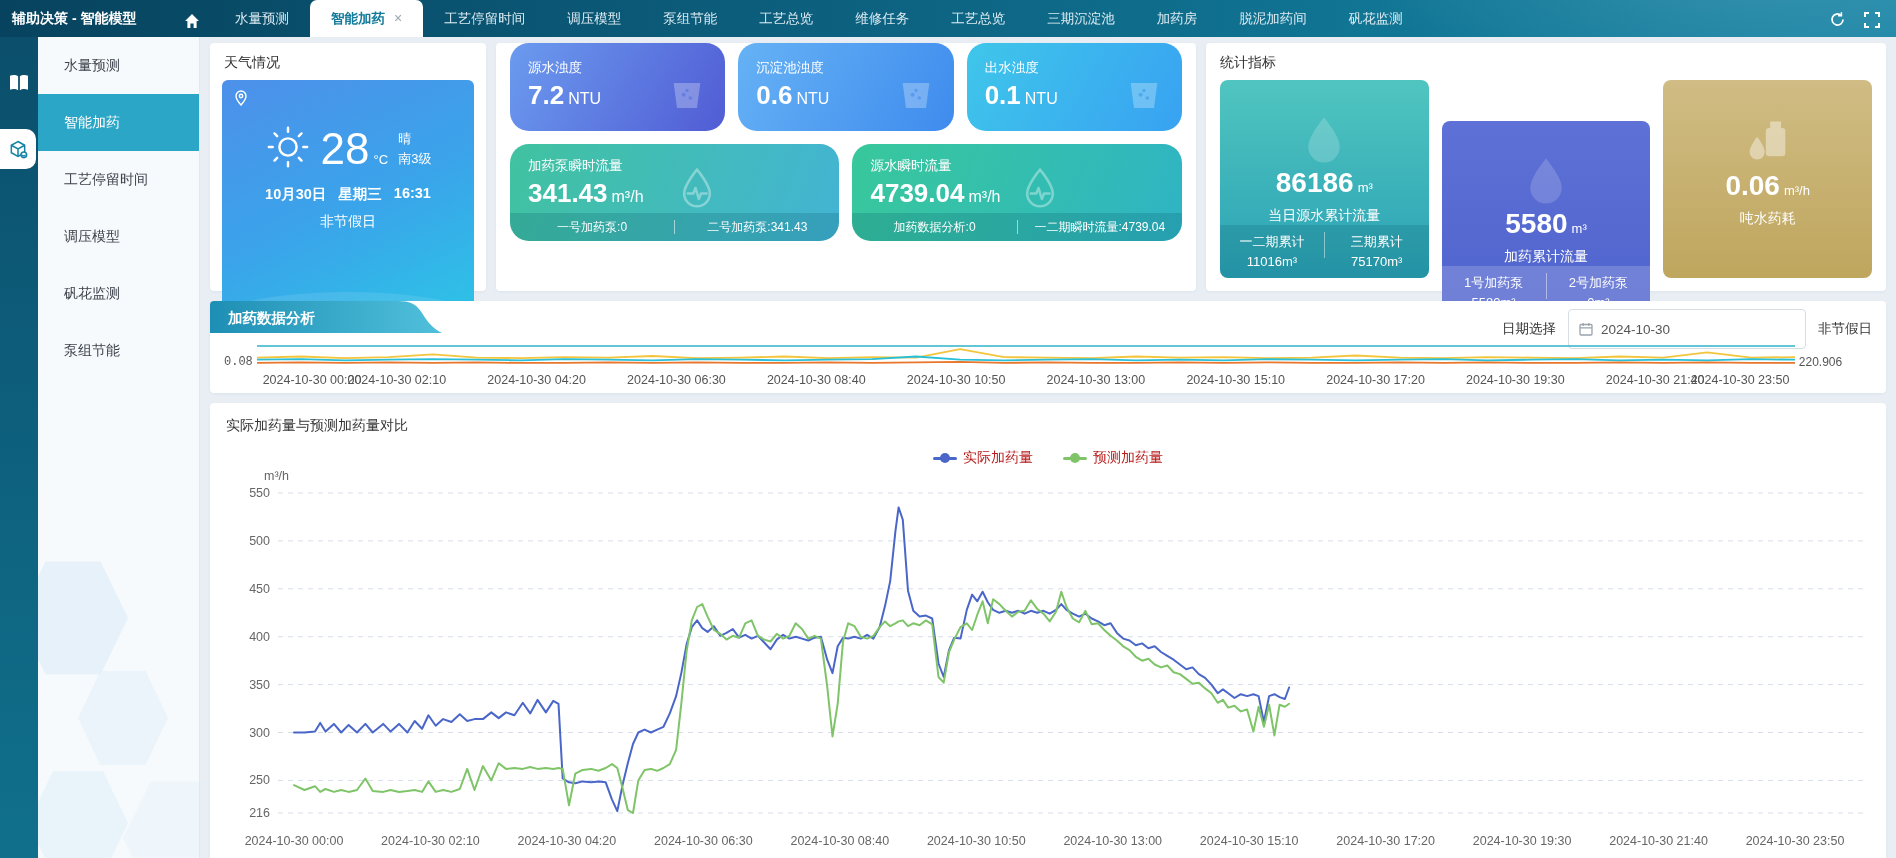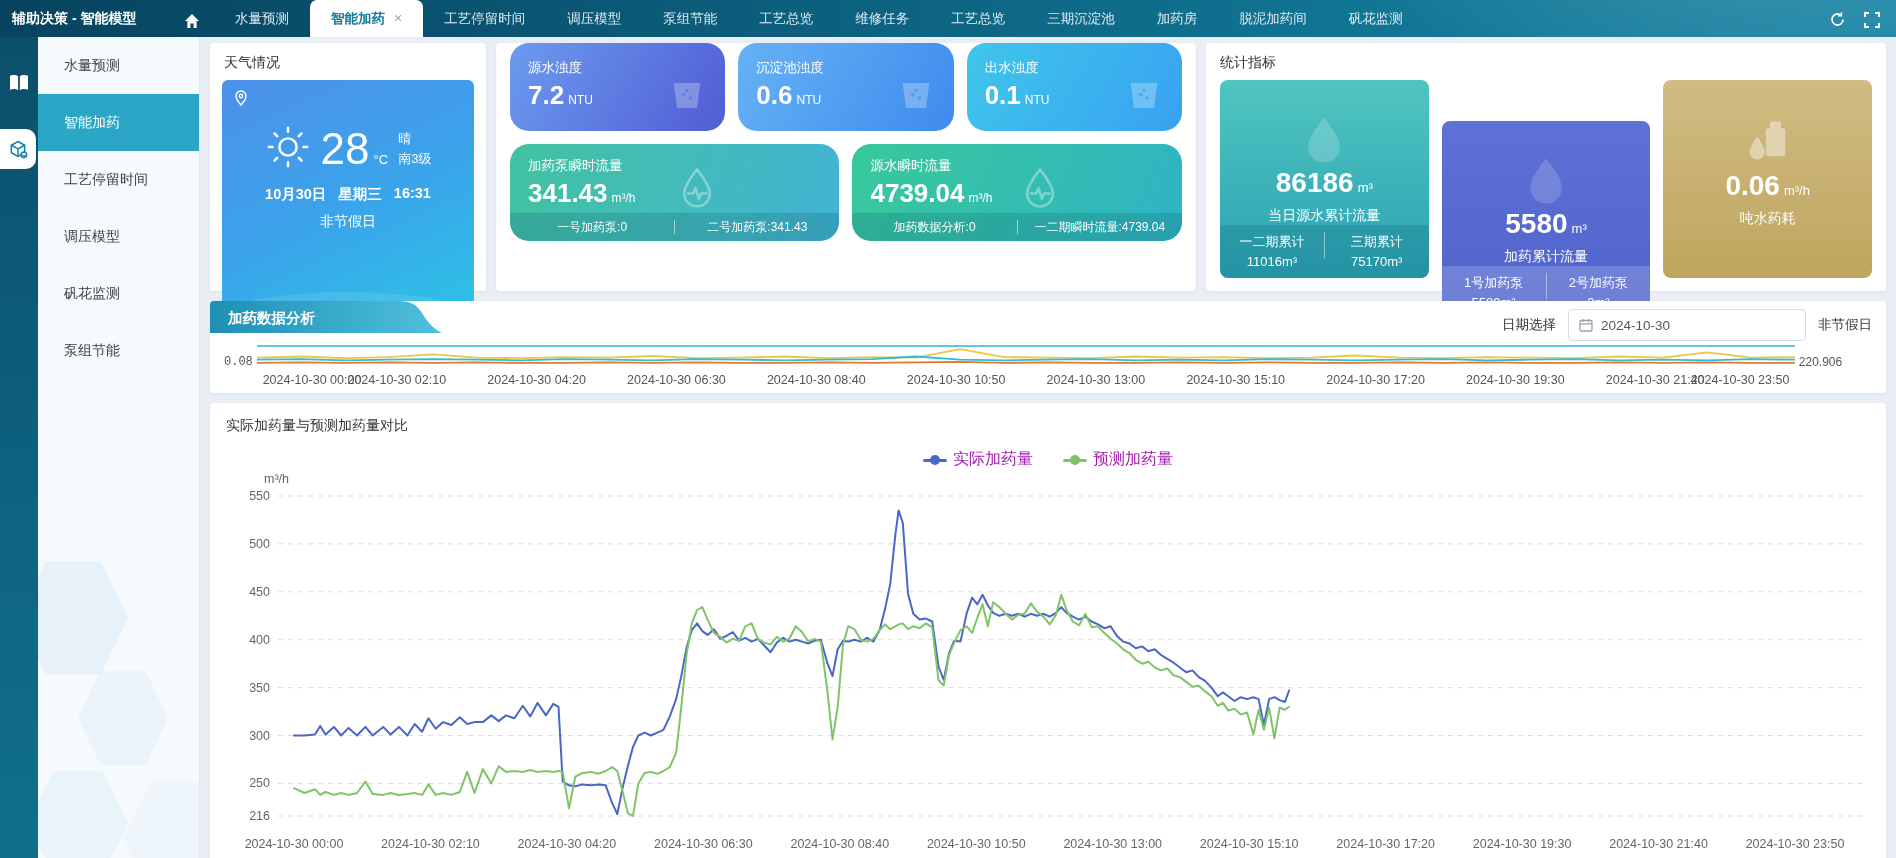--- a/index.html
+++ b/index.html
@@ -52,21 +52,21 @@
   .holiday { margin-top:9px; font-size:14px; position:relative; z-index:1; }
 
   
   .instant-card { width:700px; }
   .instant-grid { display:grid; grid-template-columns:repeat(6,1fr); gap:13px; margin:0 14px; }
   .metric-card { border-radius:19px; color:#fff; position:relative; overflow:hidden; }
   .metric-sm { grid-column:span 2; height:88px; padding:16px 18px 0; }
   .metric-lg { grid-column:span 3; height:97px; padding:13px 18px 0; }
   .m-label { font-size:13.5px; }
   .m-value { font-size:26px; font-weight:bold; margin-top:5px; line-height:1; }
-  .m-unit { font-size:12px; font-weight:normal; margin-left:4px; }
+  .m-unit { font-size:16px; font-weight:normal; margin-left:4px; }
   .m-icon { position:absolute; right:18px; top:30px; opacity:.45; }
   .metric-lg .m-icon { top:22px; right:120px; }
   .m-footer { position:absolute; left:0; right:0; bottom:0; height:28px; background:rgba(6,78,100,.20);
     display:flex; align-items:center; font-size:12px; }
   .m-footer .cellrow { flex:1; text-align:center; }
   .vdiv { width:1px; height:14px; background:rgba(255,255,255,.55); }
 
   
   .stats-card { flex:1; }
   .stats-grid { display:grid; grid-template-columns:repeat(3,1fr); gap:13px; margin:0 14px; }
@@ -79,30 +79,30 @@
   .stat-card:nth-child(2) .stat-footer { background:rgba(255,255,255,.18); }
   .stat-footer .fcell { flex:1; text-align:center; font-size:13px; line-height:1.5; }
   .stat-footer .vdiv { height:26px; background:rgba(255,255,255,.45); }
 
   
   .row2 { margin-top:10px; height:92px; position:relative; }
   .ribbon { position:absolute; left:0; top:0; width:256px; height:32px; color:#fff; font-size:14.5px; font-weight:bold;
     background:linear-gradient(90deg,#1e8fb4,#55c5e0); padding:8px 0 0 18px; border-top-left-radius:4px;
     clip-path:path('M0 0 H188 C212 0 209 13 223 26 C232 34 242 36 256 36 L256 36 H0 Z'); }
   .date-row2 { position:absolute; right:14px; top:8px; display:flex; align-items:center; gap:12px; font-size:13.5px; color:#333; }
-  .date-input { width:238px; height:32px; border:1px solid #d8dde5; border-radius:4px; display:flex; align-items:center;
+  .date-input { width:238px; height:40px; border:1px solid #d8dde5; border-radius:4px; display:flex; align-items:center;
     gap:8px; padding:0 10px; color:#555; cursor:pointer; background:#fff; }
   .spark-wrap { position:absolute; left:14px; right:10px; bottom:2px; display:flex; align-items:flex-start; }
   .spark-min,.spark-max { font-size:12px; color:#555; padding-top:12px; white-space:nowrap; }
   .spark-min { padding-right:4px;font-family:Liberation Mono, monospace; } .spark-max { padding-left:4px; }
 
   
   .row3 { margin-top:10px; height:472px; padding:14px 16px 0; }
   .chart-title { font-size:14px; color:#333; }
-  .legend { display:flex; justify-content:center; gap:30px; margin-top:14px; font-size:16px; color:#a21caf; }
+  .legend { display:flex; justify-content:center; gap:30px; margin-top:14px; font-size:14px; color:#b91c1c; }
   .legend-item { display:flex; align-items:center; gap:6px; cursor:pointer; }
   .lg-mark { position:relative; width:24px; height:10px; }
   .lg-mark .ln { position:absolute; left:0; right:0; top:4px; height:3px; border-radius:2px; }
   .lg-mark .dt { position:absolute; left:7px; top:0; width:10px; height:10px; border-radius:50%; }
   .unit-label { font-size:12.5px; color:#666; margin:2px 0 0 38px; }
 </style>
 </head>
 <body>
 
 <div class="page">

